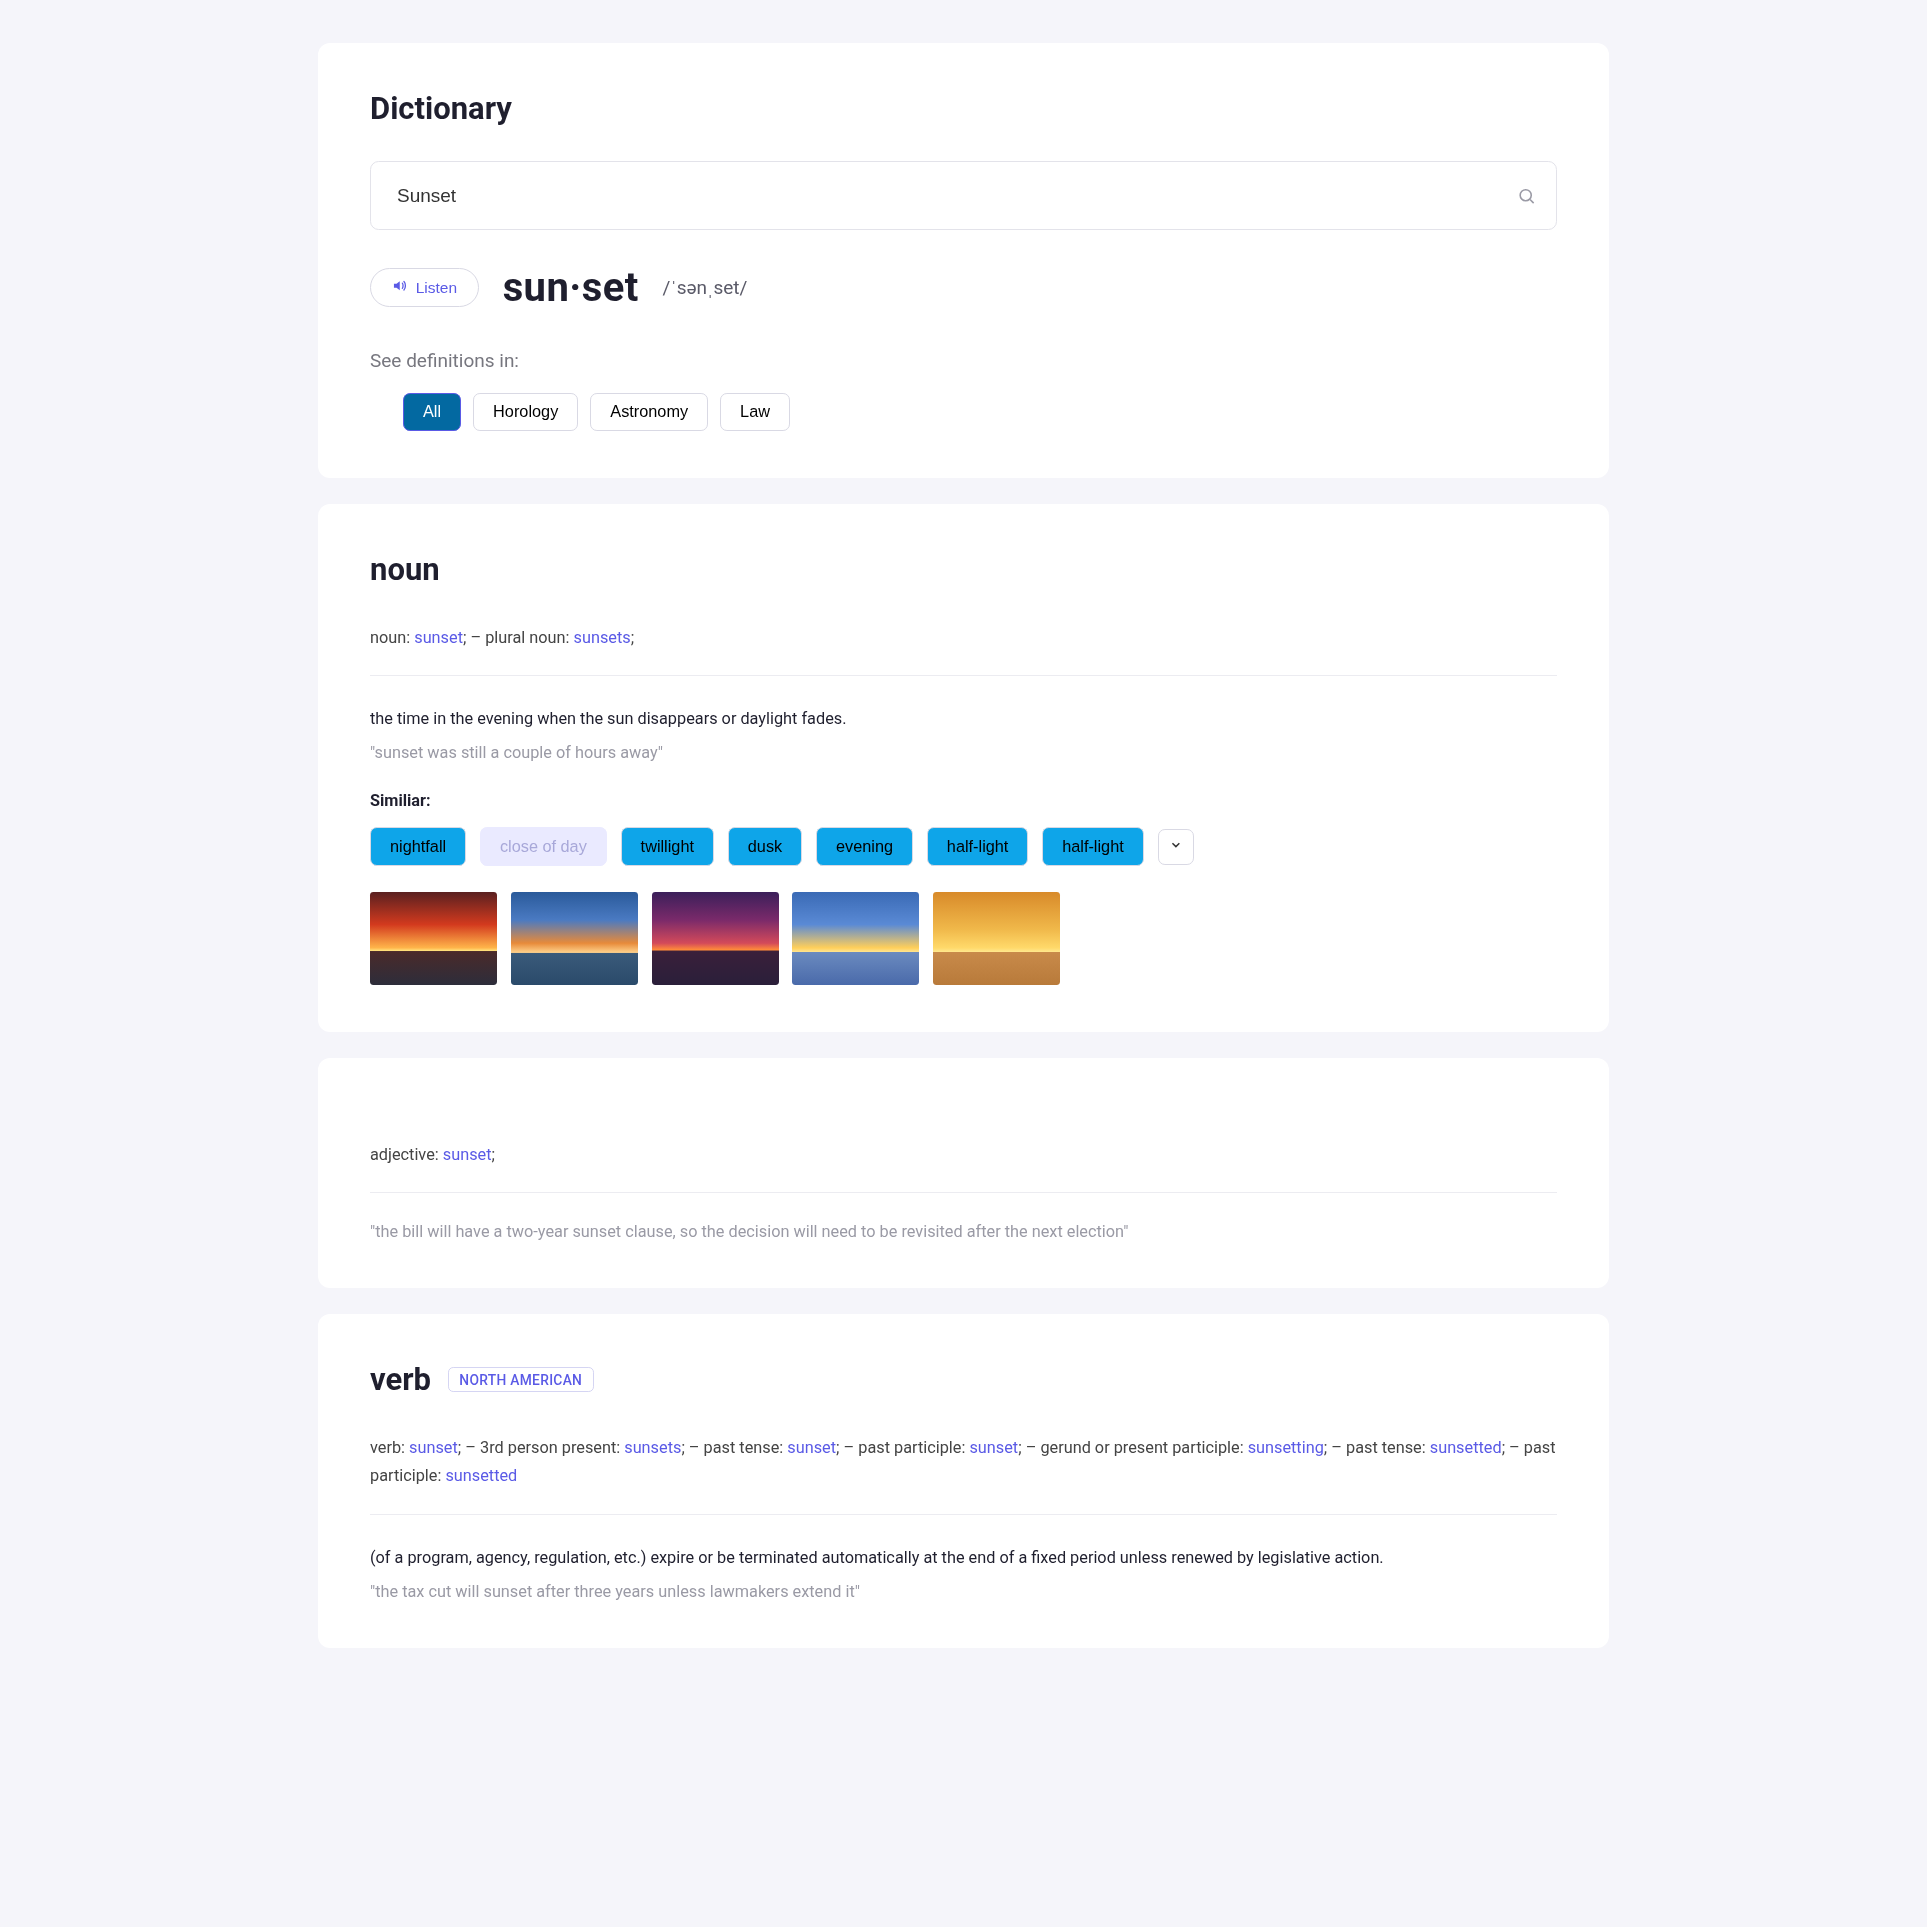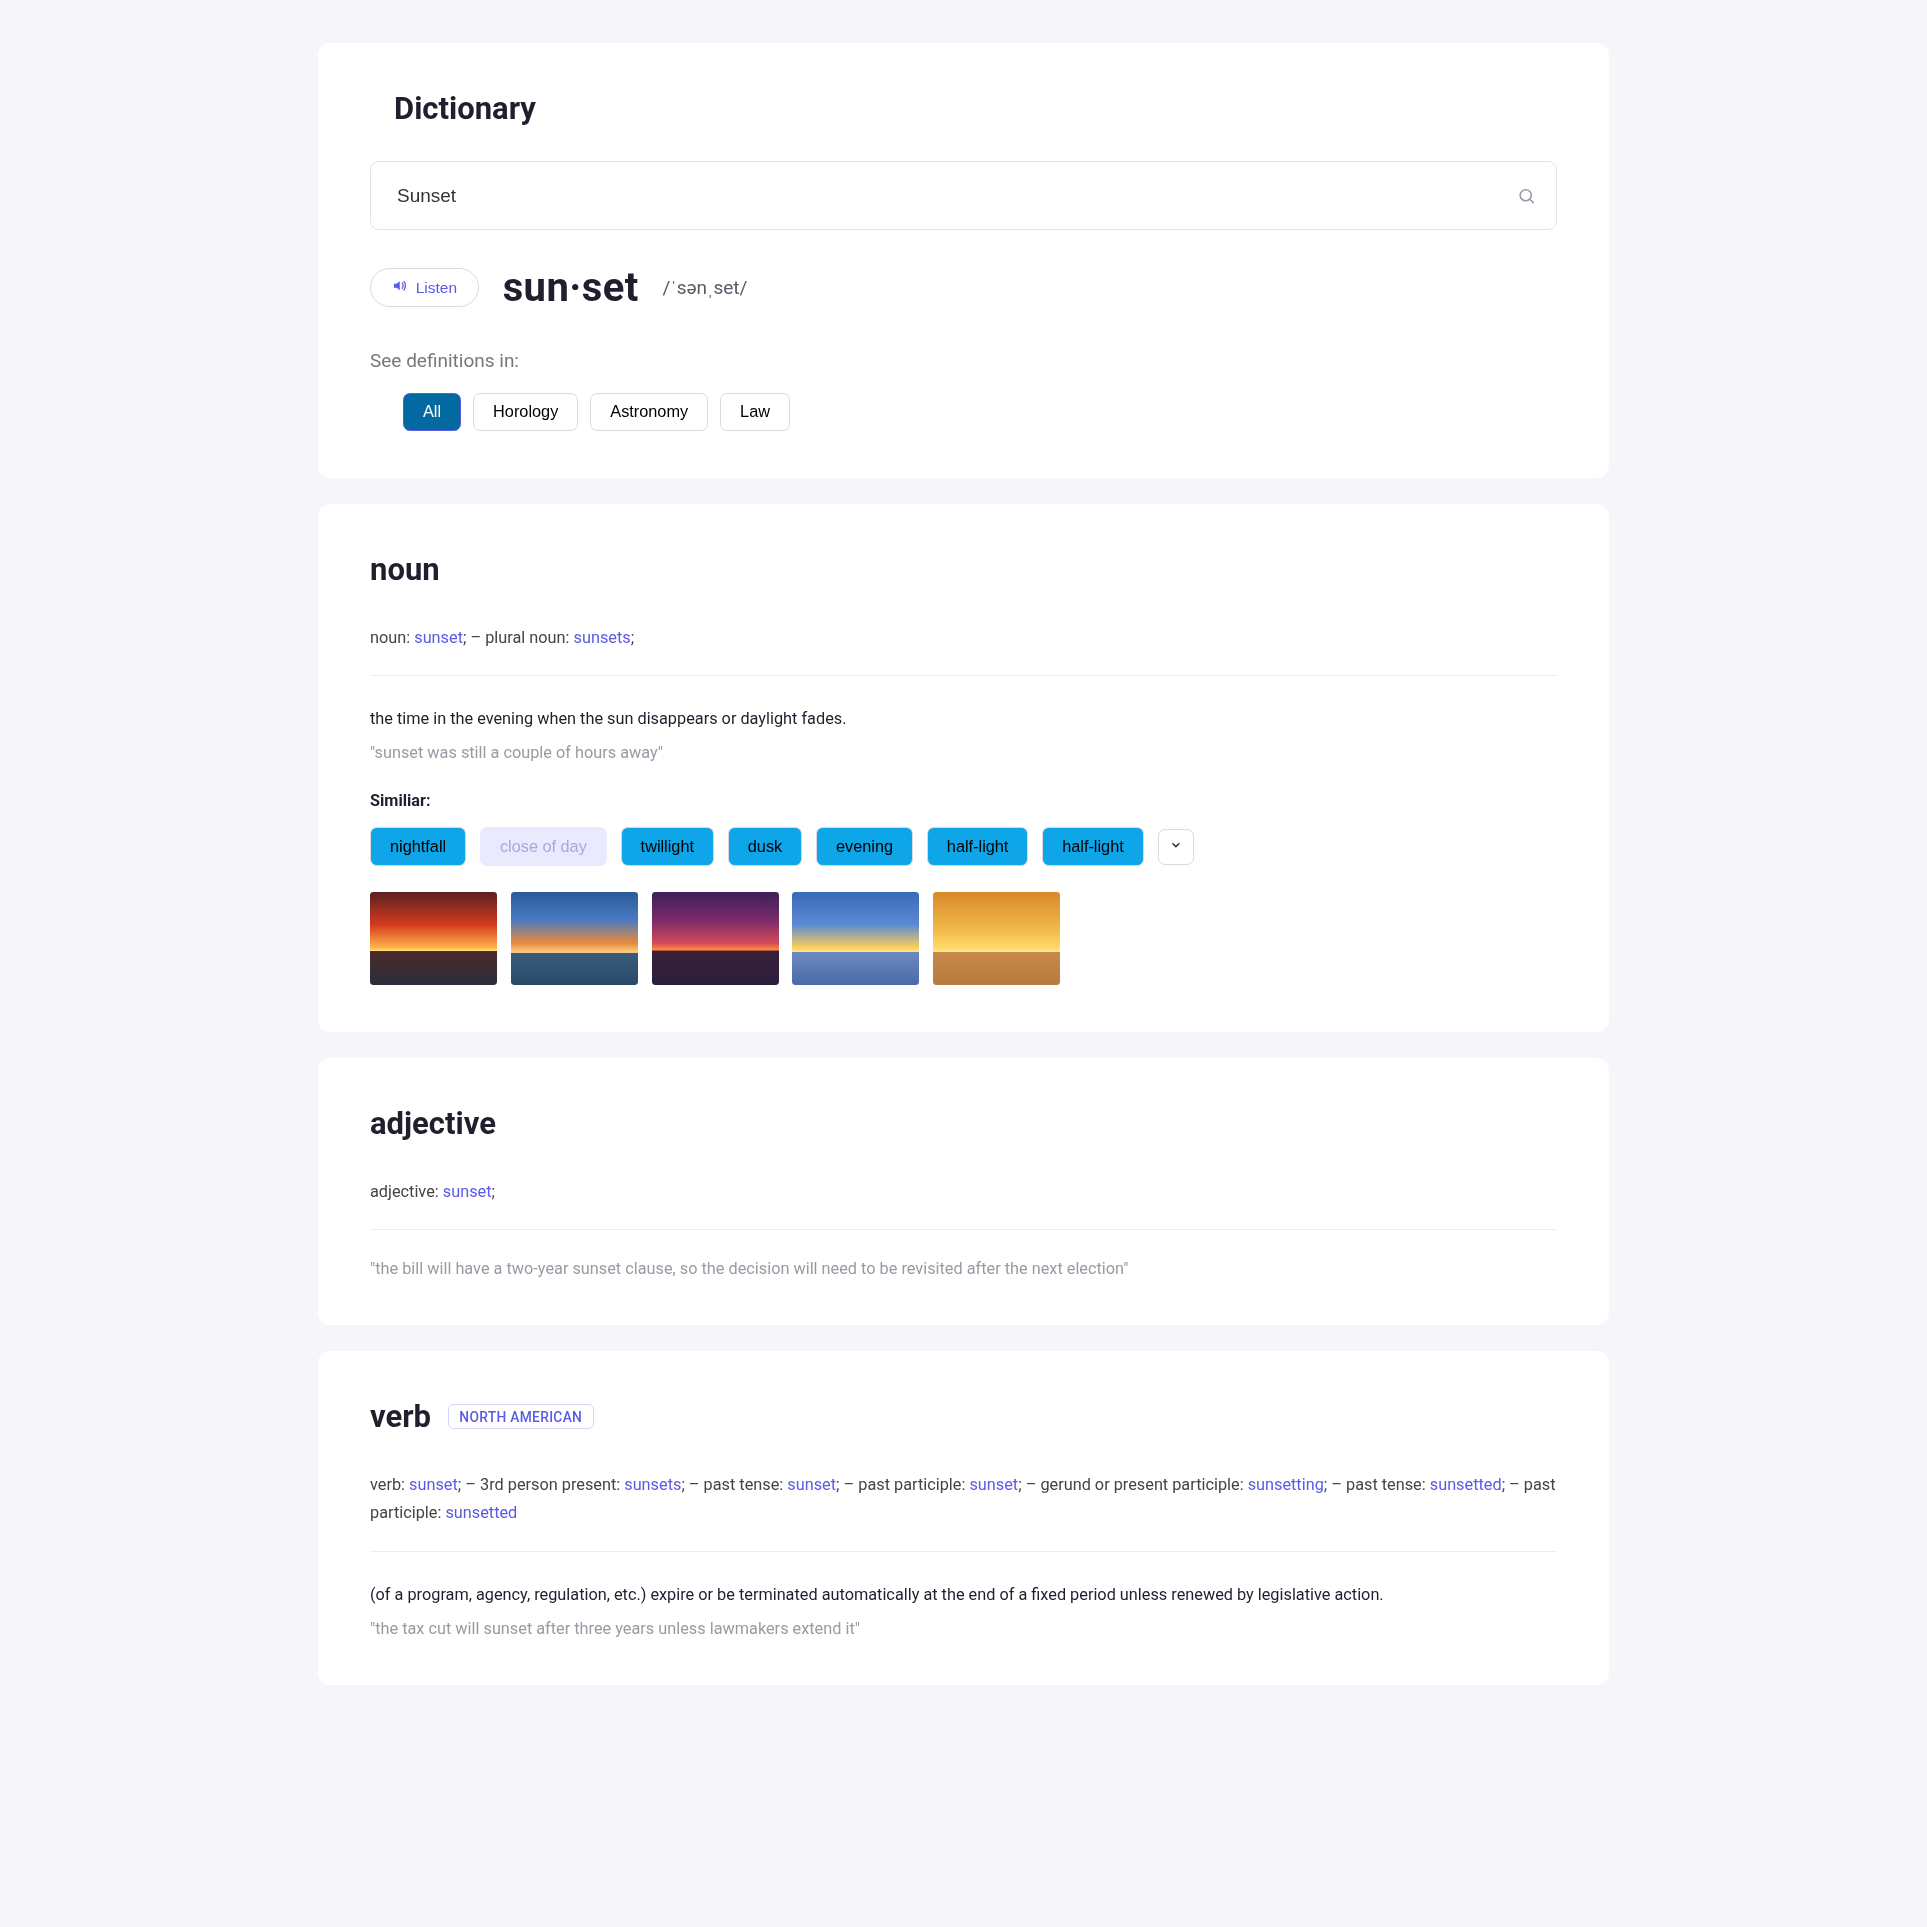--- a/index.html
+++ b/index.html
@@ -35,21 +35,20 @@
     .card {
       background: #fff;
       border-radius: 12px;
       padding: 47px 52px;
       margin-bottom: 26px;
     }
     .page-title {
       font-size: 31px;
       font-weight: 700;
       margin-bottom: 34px;
-      margin-left: 24px;
     }
     .search-wrap {
       position: relative;
       margin-bottom: 34px;
     }
     .search-input {
       width: 100%;
       height: 69px;
       border: 0.9px solid #e3e3ea;
       border-radius: 8.6px;
@@ -276,23 +275,20 @@
     <div class="images-row">
       <div class="thumb s1"></div>
       <div class="thumb s2"></div>
       <div class="thumb s3"></div>
       <div class="thumb s4"></div>
       <div class="thumb s5"></div>
     </div>
   </div>
 
   <div class="card">
-    <h2 class="pos-title">
-      <span>adjective</span>
-    </h2>
     <div class="forms-line" id="forms-adjective"><span>adjective: </span><span class="hl">sunset</span><span>;</span></div>
     <div class="example" style="margin-bottom:0">"the bill will have a two-year sunset clause, so the decision will need to be revisited after the next election"</div>
   </div>
 
   <div class="card">
     <h2 class="pos-title">
       <span>verb</span>
       <span class="region-tag">NORTH AMERICAN</span>
     </h2>
     <div class="forms-line" id="forms-verb"><span>verb: </span><span class="hl">sunset</span><span>;   –   3rd person present: </span><span class="hl">sunsets</span><span>;   –   past tense: </span><span class="hl">sunset</span><span>;   –   past participle: </span><span class="hl">sunset</span><span>;   –   gerund or present participle: </span><span class="hl">sunsetting</span><span>;   –   past tense: </span><span class="hl">sunsetted</span><span>;   –   past participle: </span><span class="hl">sunsetted</span></div>

